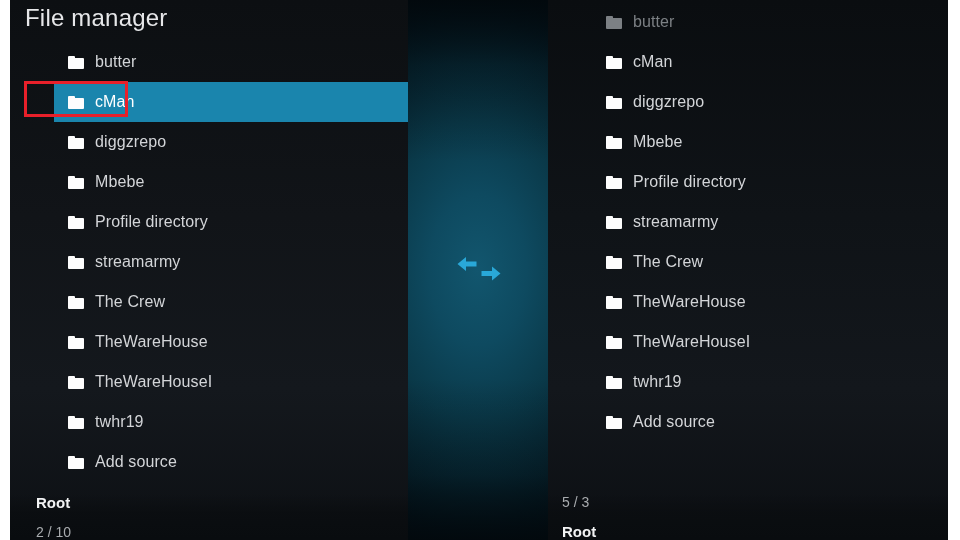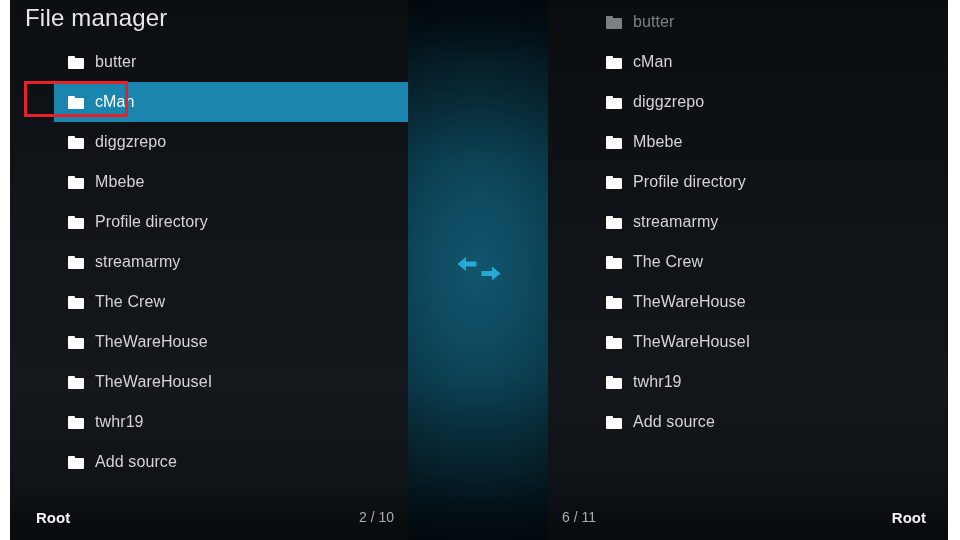--- a/index.html
+++ b/index.html
@@ -170,24 +170,25 @@
   .file-row.dimmed .folder-icon .fi-body { background: #7c8084; }
 
   
   .status-bar {
     position: absolute;
     left: 0;
     bottom: 0;
     width: 100%;
     height: 46px;
     display: flex;
-    align-items: center;
+    align-items: flex-start;
     box-sizing: border-box;
     padding: 0 14px 0 26px;
     background: linear-gradient(to bottom, rgba(12,15,19,0) 0%, rgba(10,13,16,0.85) 40%, #090c0f 100%);
+    flex-direction: column;
   }
   .status-bar.right-bar { padding: 0 22px 0 14px; }
   .status-path {
     font-size: 15px;
     font-weight: bold;
     color: #f2f3f4;
     white-space: nowrap;
   }
   .status-count {
     font-size: 14px;
@@ -429,21 +430,21 @@
         <span class="folder-icon">
             <span class="fi-tab"></span>
             <span class="fi-body"></span>
           </span>
         <span class="file-label">Add source</span>
       </div>
 
     </div>
 
     <div class="status-bar right-bar">
-      <span class="status-count">6 / 11</span>
+      <span class="status-count">5 / 3</span>
       <span class="spacer"></span>
       <span class="status-path">Root</span>
     </div>
   </div>
 
 
   <div class="edge edge-left"></div>
   <div class="edge edge-right"></div>
 
 </div>

